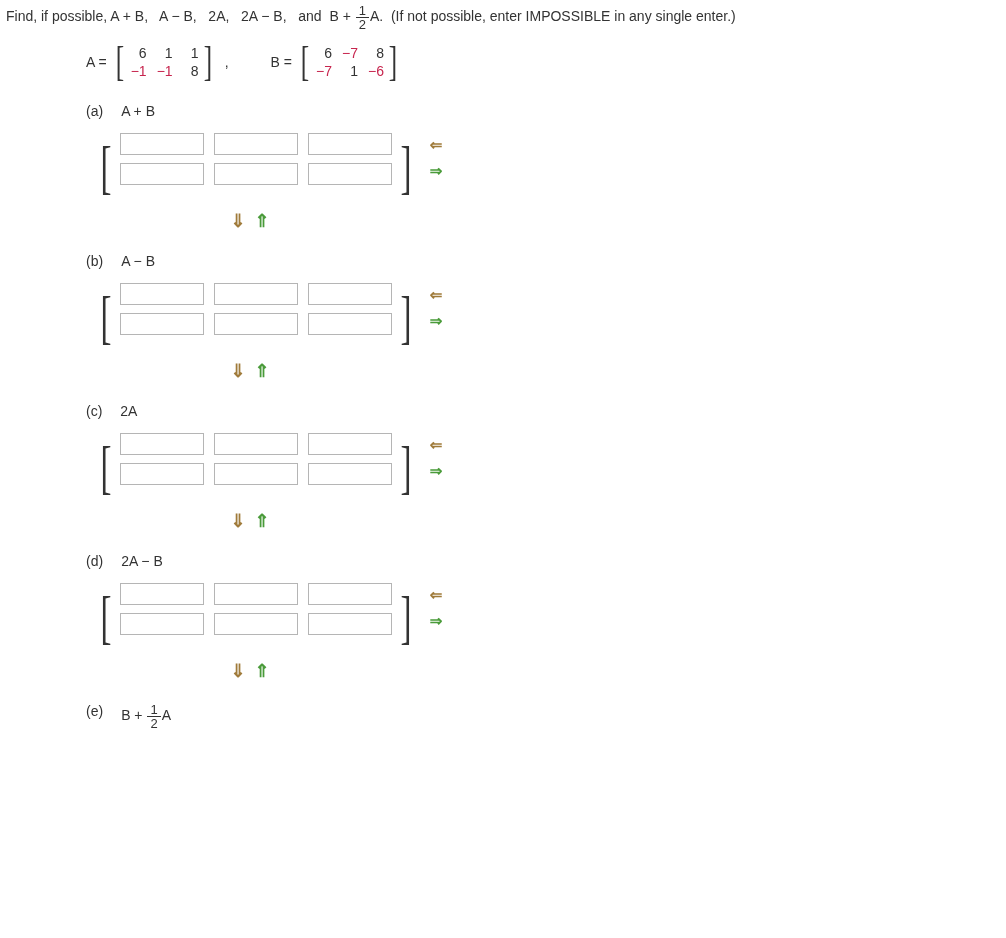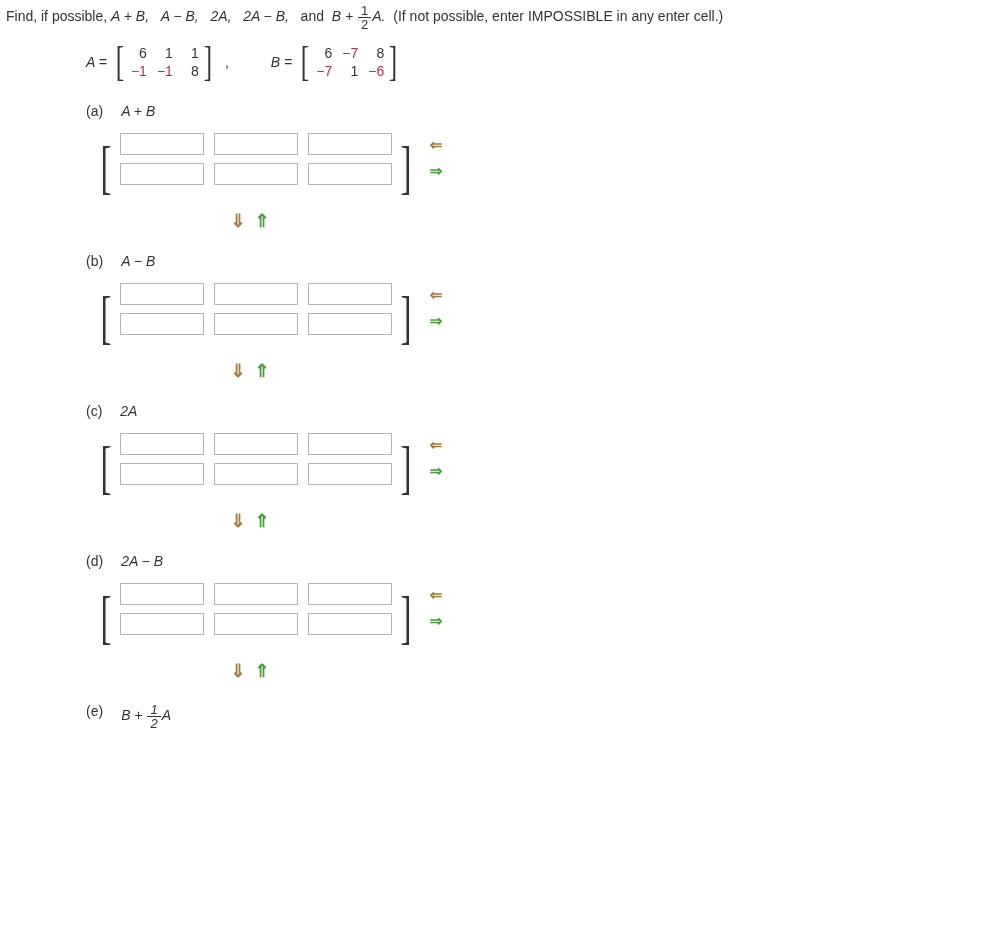--- a/index.html
+++ b/index.html
@@ -7,21 +7,21 @@
     font-size: 14px;
     color: #333;
     margin: 0;
     padding: 4px 6px;
     width: 1006px;
     box-sizing: border-box;
   }
   .prompt {
     margin-bottom: 12px;
   }
-  .mi { font-style: italic; }
+  .mi { }
   .frac {
     display: inline-block;
     vertical-align: middle;
     text-align: center;
     font-size: 13px;
     line-height: 1;
     margin: 0 1px;
   }
   .frac .num { display:block; padding: 0 3px; }
   .frac .den { display:block; border-top: 1px solid #333; padding: 0 3px; }
@@ -117,21 +117,21 @@
 
 <div class="prompt">
   <span>Find, if possible,  </span>
   <span class="mi">A + B,</span>&nbsp;&nbsp;
   <span class="mi">A − B,</span>&nbsp;&nbsp;
   <span class="mi">2A,</span>&nbsp;&nbsp;
   <span class="mi">2A − B,</span>&nbsp;&nbsp;
   <span>and</span>&nbsp;
   <span class="mi">B +</span>
   <span class="frac"><span class="num">1</span><span class="den">2</span></span><span class="mi">A.</span>
-  &nbsp;<span>(If not possible, enter IMPOSSIBLE in any enter cell.)</span>
+  &nbsp;<span>(If not possible, enter IMPOSSIBLE in any single enter.)</span>
 </div>
 
 <div class="defs">
   <div class="defs-row">
     <span class="mi">A =</span>
     <span class="mbracket">
       <span class="br">[</span>
       <span class="mgrid" id="gridA" style="grid-template-columns:repeat(3,auto);">
           <span>6</span>
           <span>1</span>

